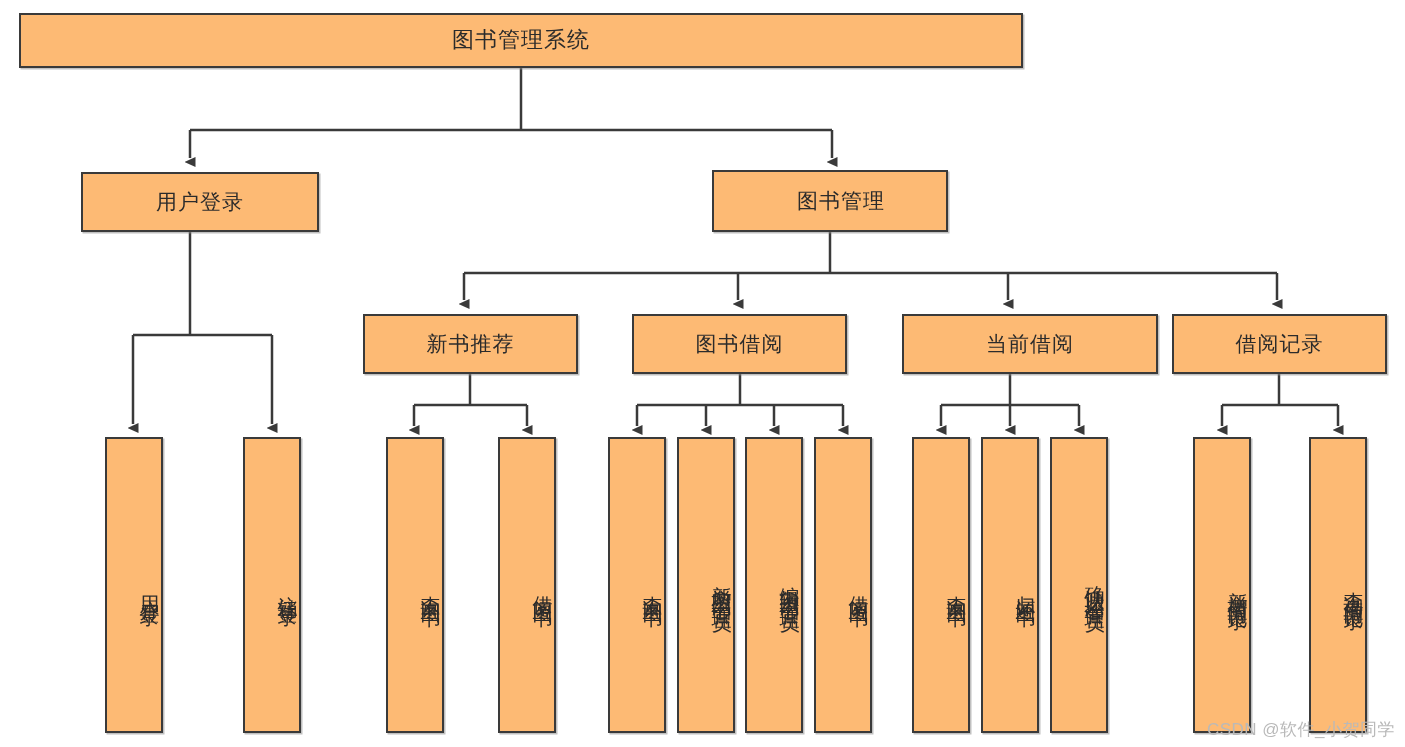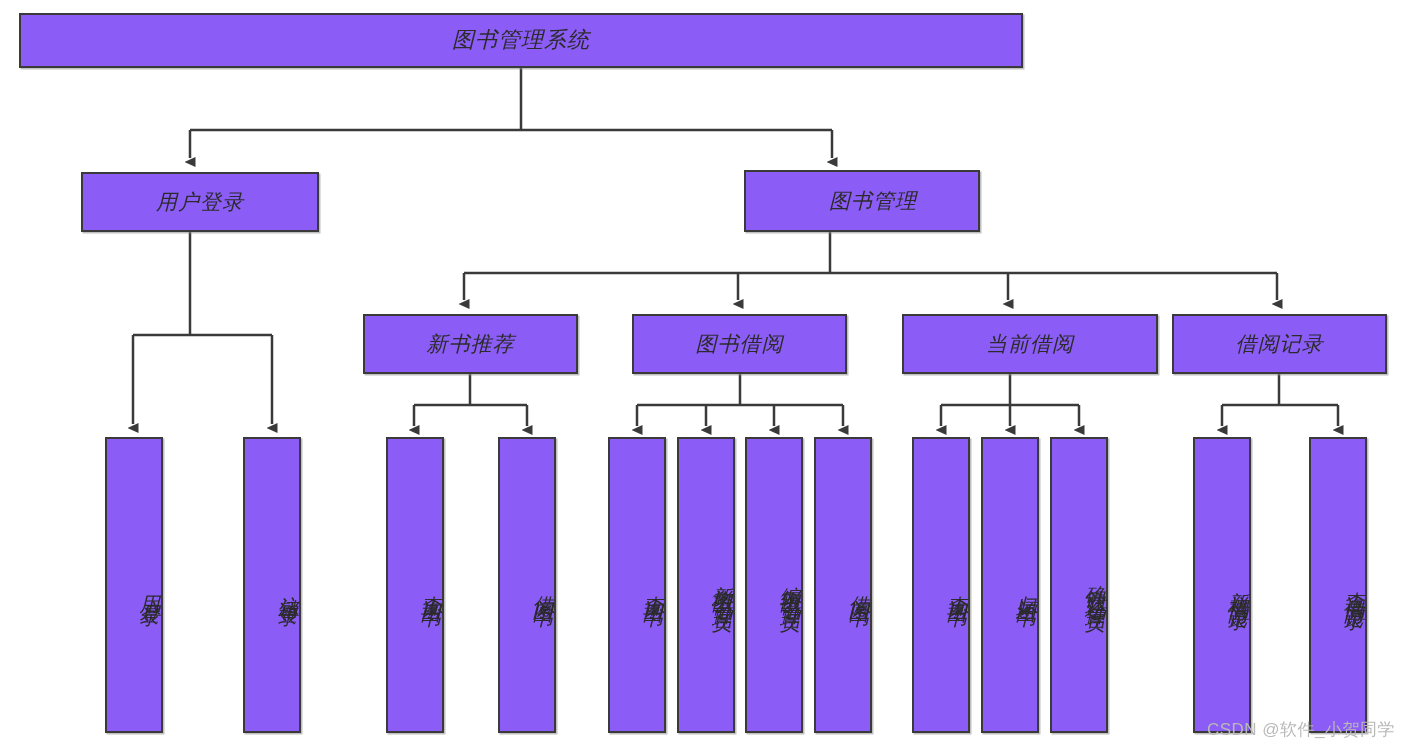--- a/index.html
+++ b/index.html
@@ -22,27 +22,26 @@
     left: 0;
     top: 0;
     width: 1405px;
     height: 747px;
     pointer-events: none;
   }
   .node {
     position: absolute;
     box-sizing: border-box;
     border: 2.5px solid #3a3a3a;
-    background: #8b5cf6;
+    background: #fdba74;
     display: flex;
     align-items: center;
     justify-content: center;
     color: #2b2b2b;
     box-shadow: 1.5px 1.5px 0 rgba(140,140,140,0.55);
-    font-style: italic;
   }
   .node-h {
     font-size: 21px;
     letter-spacing: 1px;
     line-height: 1.2;
     white-space: nowrap;
   }
   .node.root {
     font-size: 22px;
   }
@@ -128,21 +127,21 @@
   </svg>
 
   <div class="node root node-h" style="left:19px; top:13px; width:1004px; height:55px;">
     <span>图书管理系统</span>
   </div>
 
   <div class="node node-h" style="left:81px; top:172px; width:238px; height:60px;">
     <span>用户登录</span>
   </div>
 
-  <div class="node node-h" style="left:744px; top:170px; width:236px; height:62px;padding-left:22px;">
+  <div class="node node-h" style="left:712px; top:170px; width:236px; height:62px;padding-left:22px;">
     <span>图书管理</span>
   </div>
 
   <div class="node node-h" style="left:632px; top:314px; width:215px; height:60px;">
     <span>图书借阅</span>
   </div>
 
   <div class="node node-h" style="left:363px; top:314px; width:215px; height:60px;">
     <span>新书推荐</span>
   </div>

